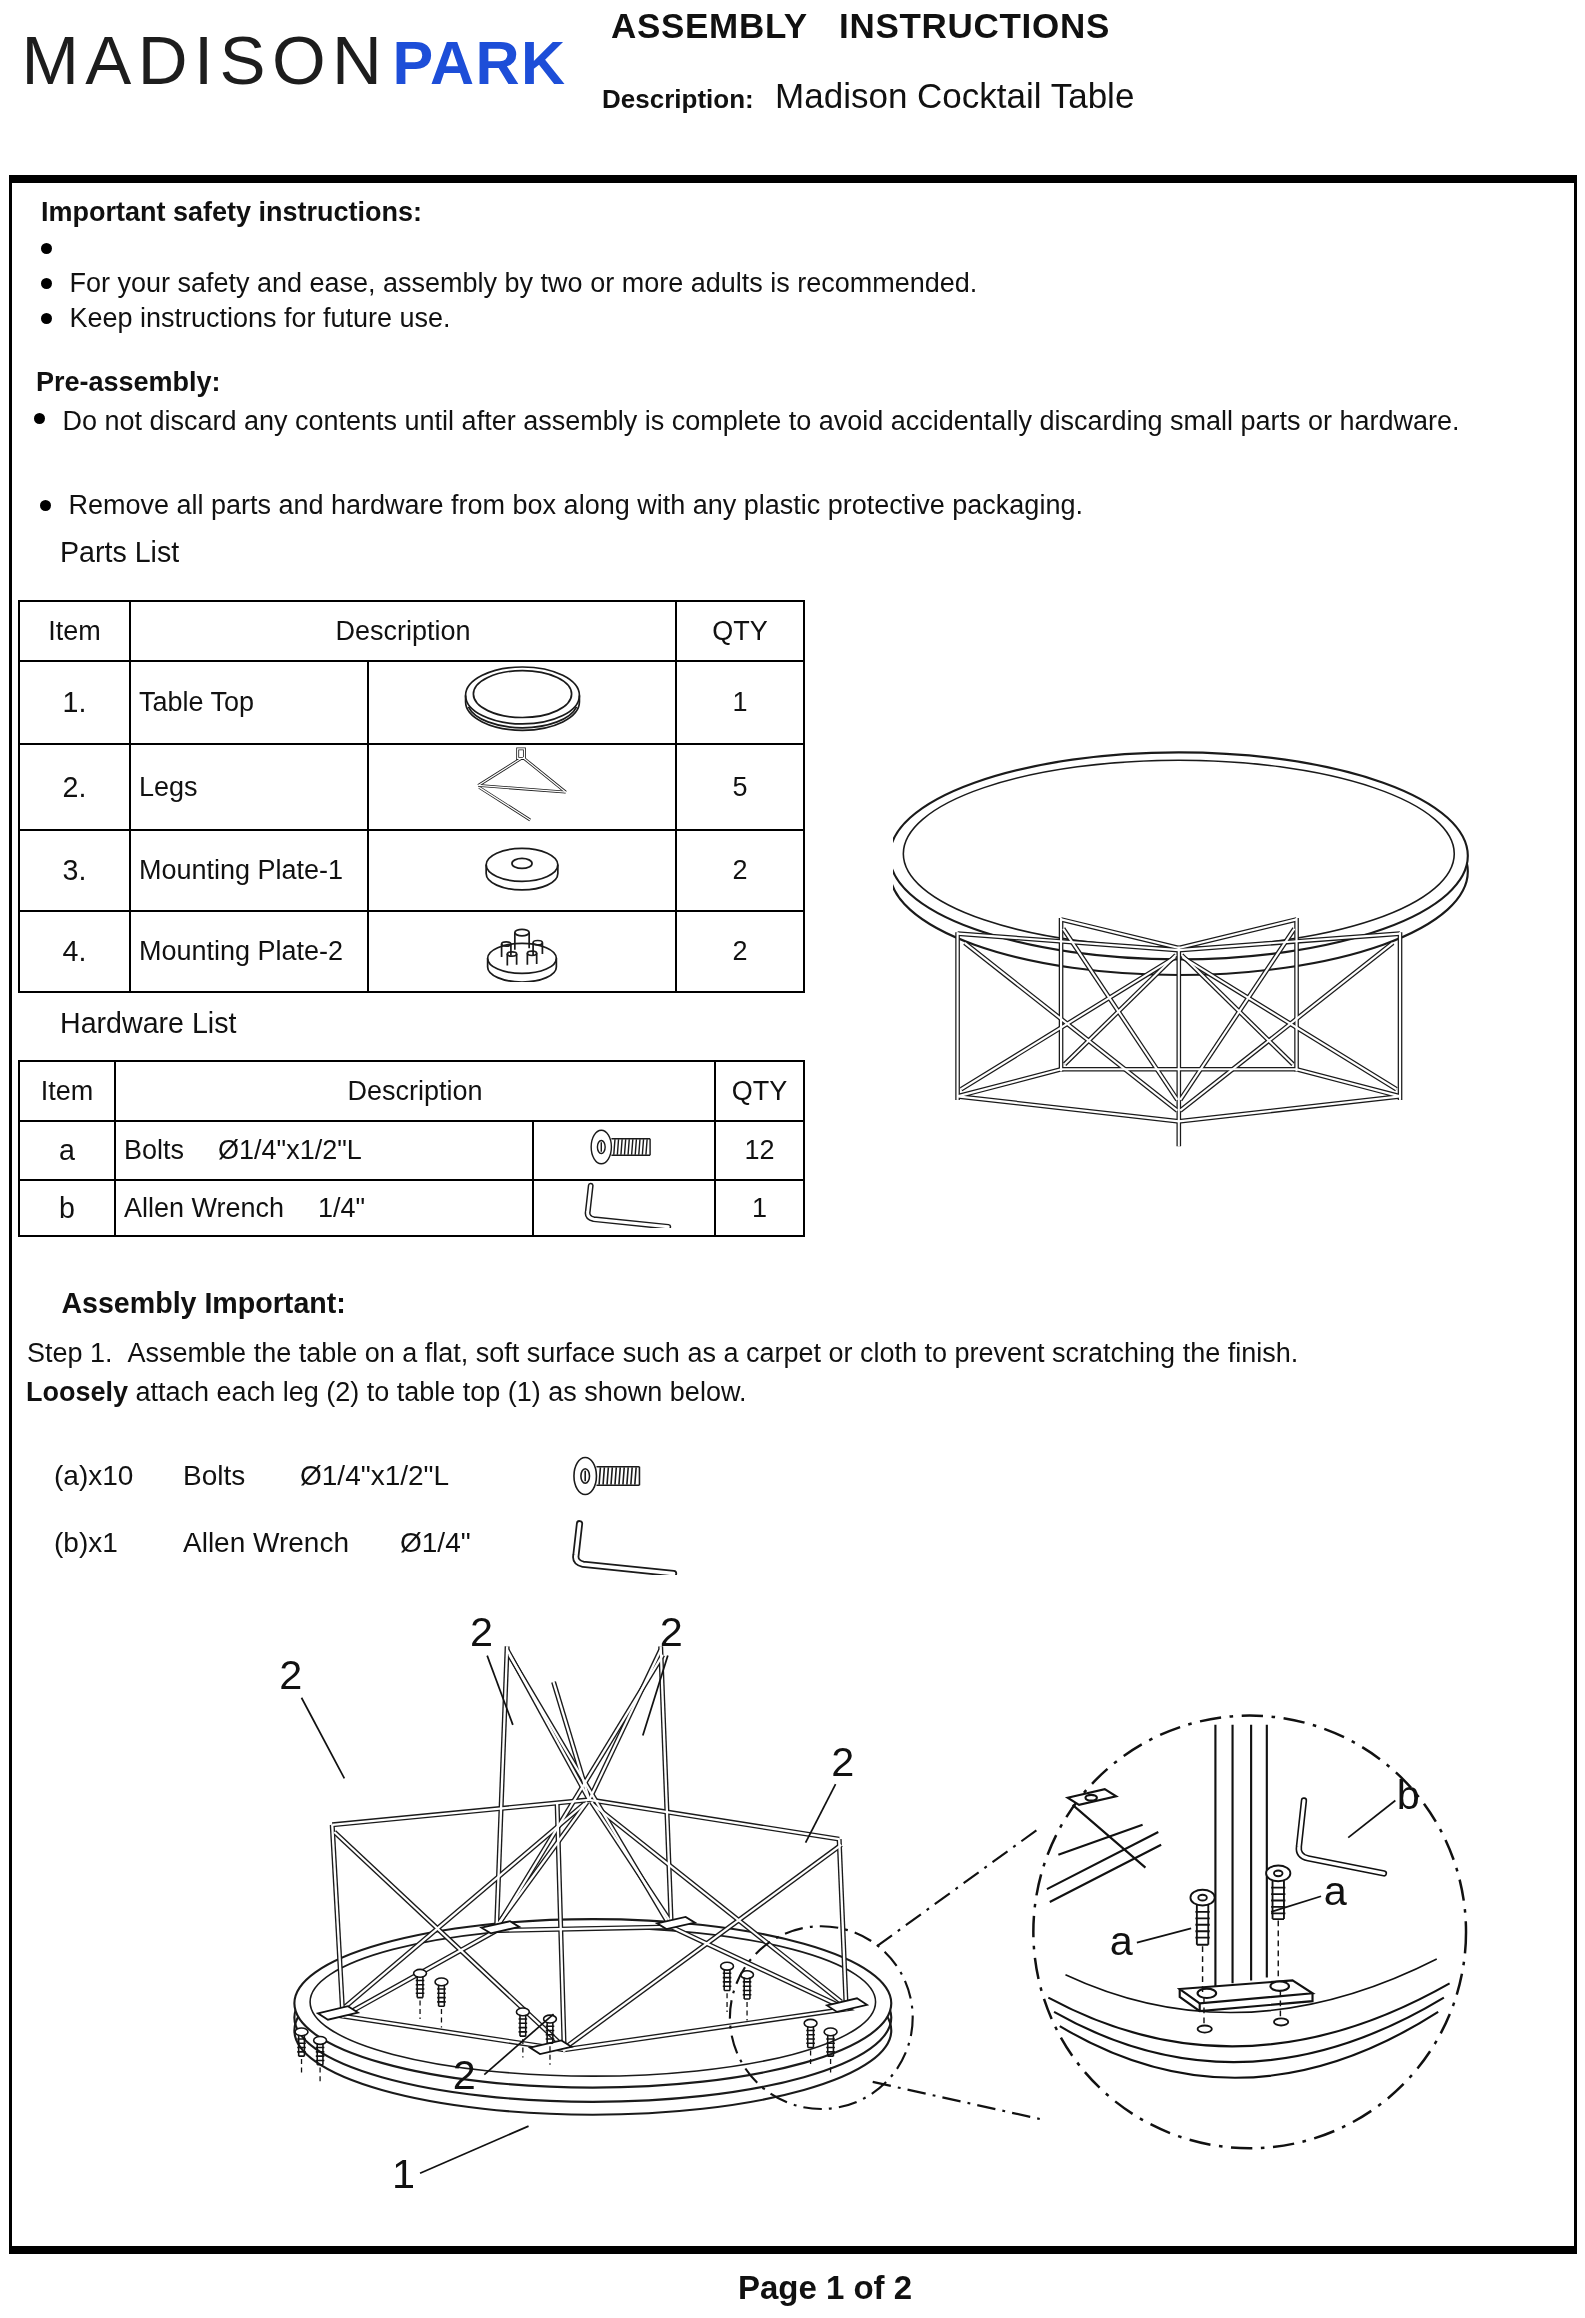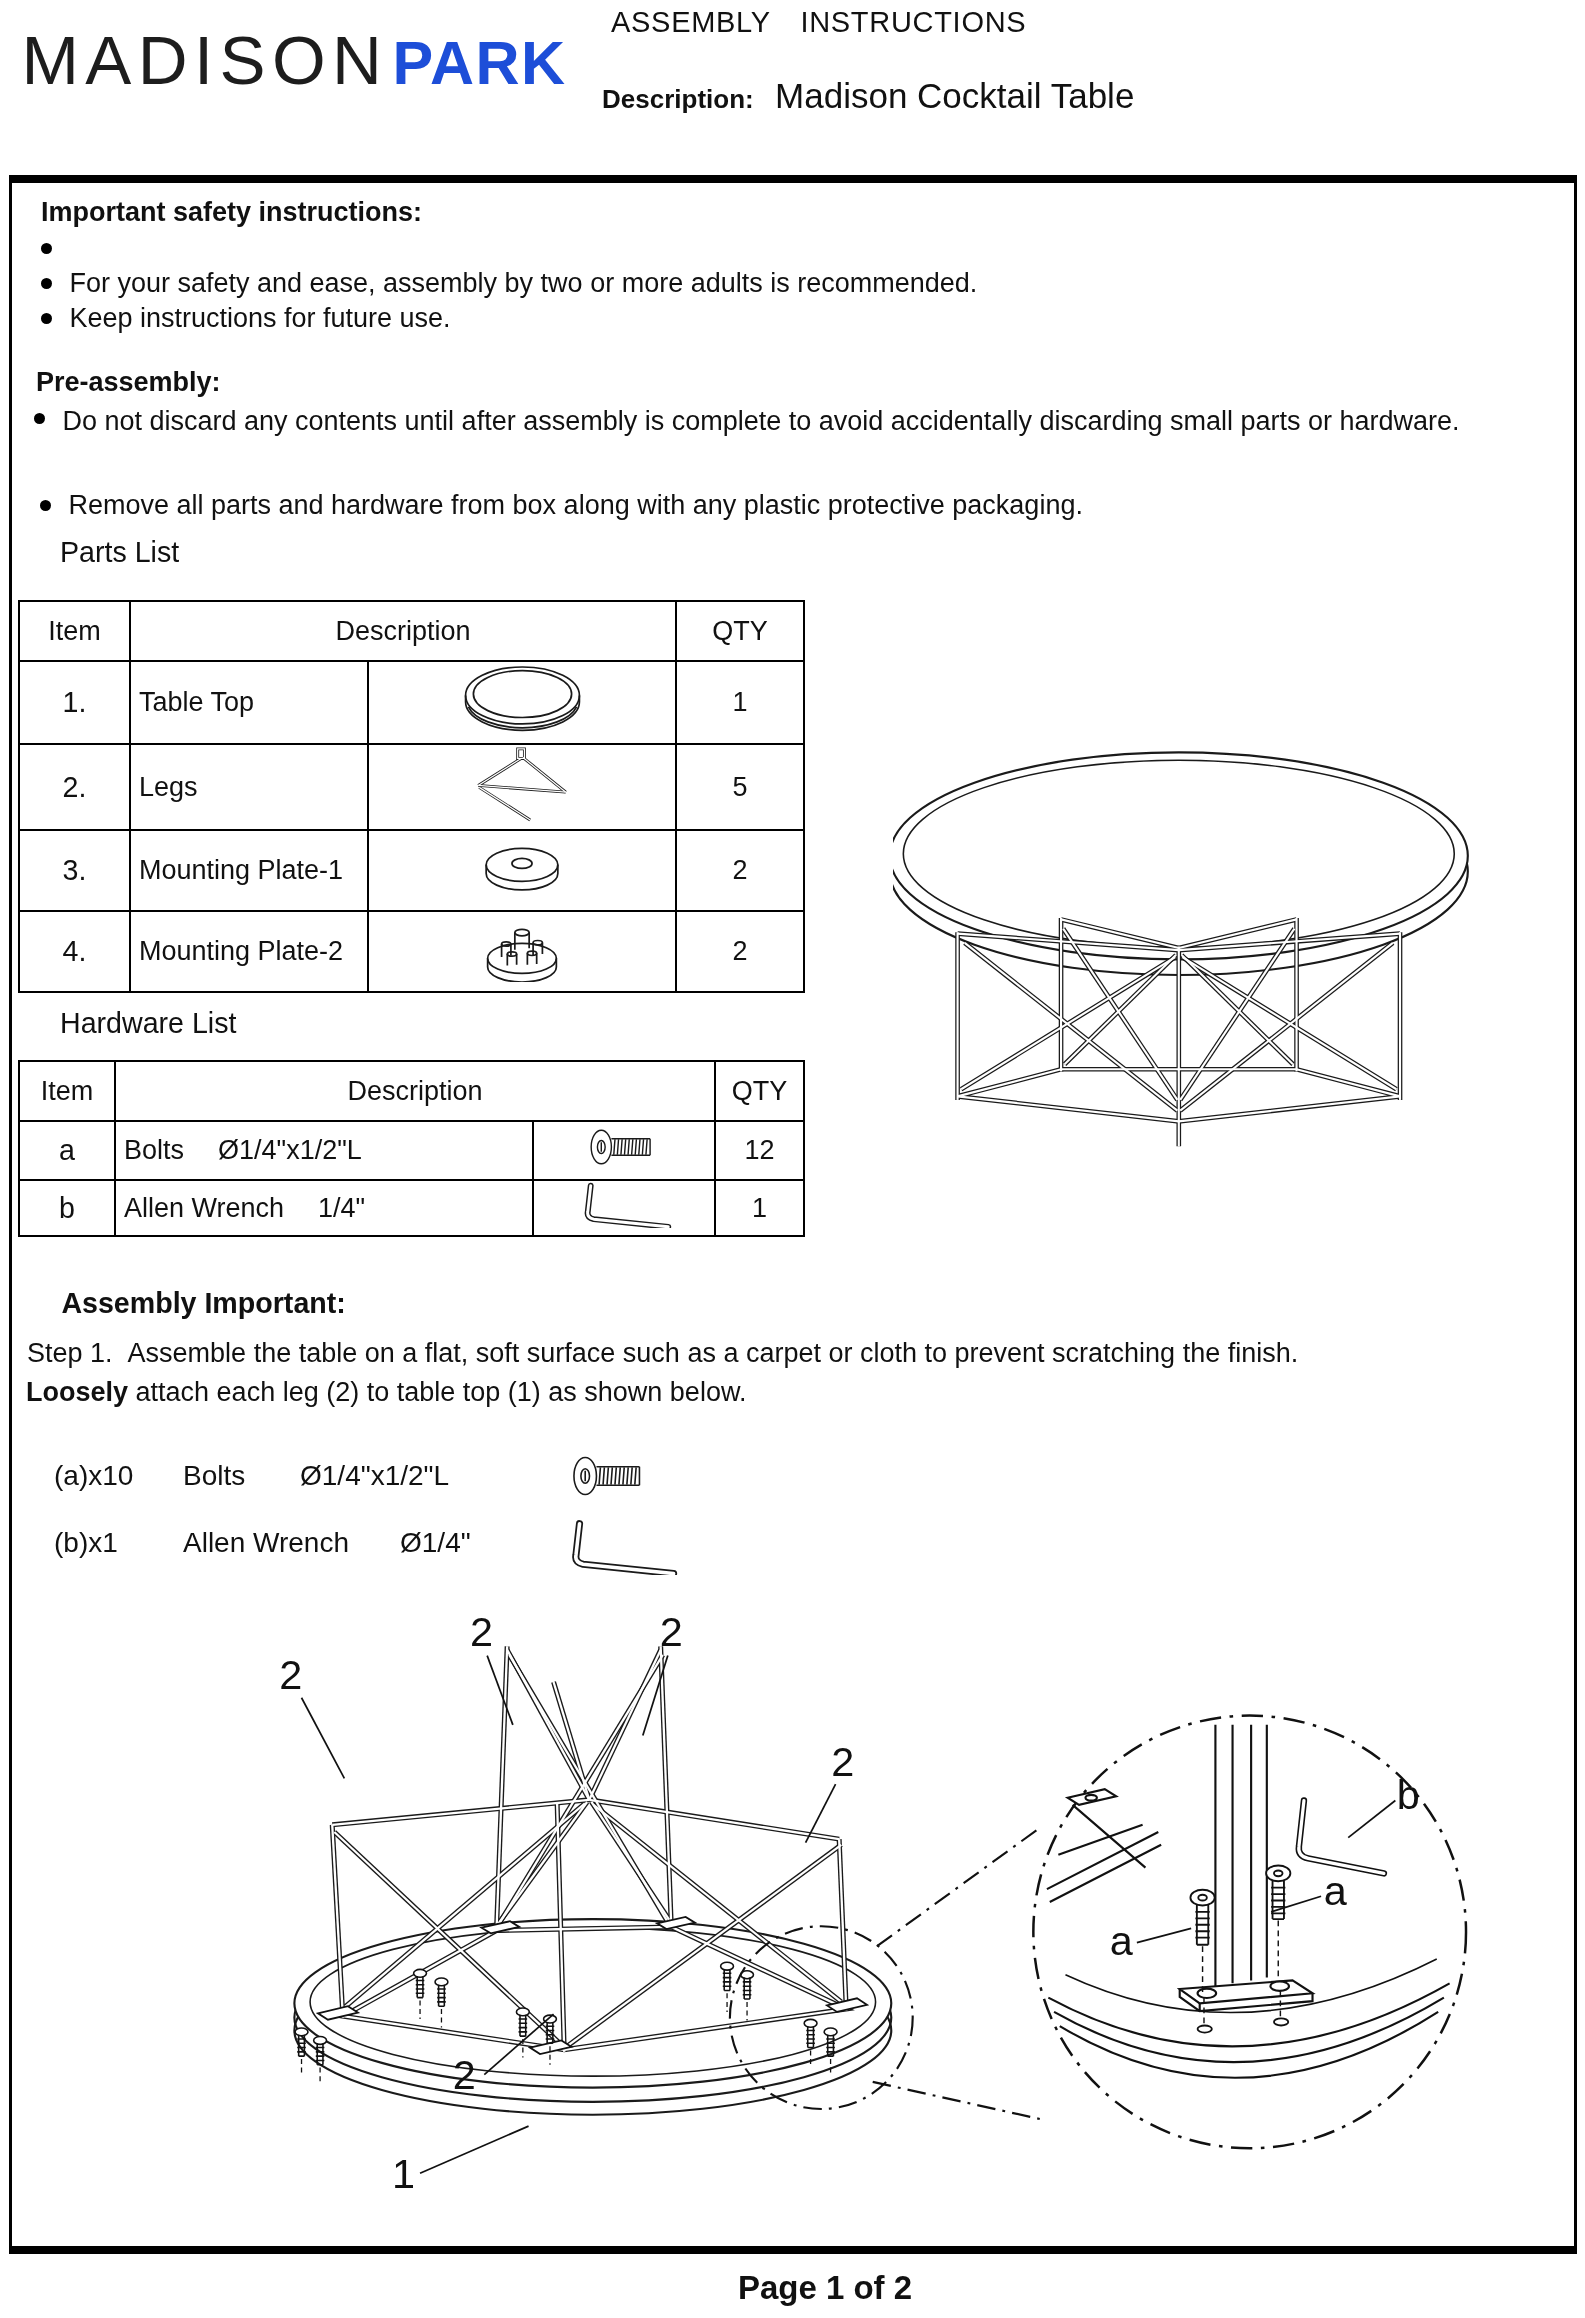--- a/index.html
+++ b/index.html
@@ -4,21 +4,21 @@
 <style>
   * { margin:0; padding:0; box-sizing:border-box; }
   html,body { background:#fff; }
   body { width:1586px; height:2319px; position:relative; font-family:"Liberation Sans", sans-serif; color:#111; }
   .abs { position:absolute; }
   .b { font-weight:bold; }
 
   
   .logo-light { font-size:69px; font-weight:400; letter-spacing:6.4px; color:#1d1d1d; }
   .logo-bold  { font-size:61px; font-weight:bold; letter-spacing:1.4px; color:#1d4ed8; margin-left:4.3px; }
-  .doc-title  { font-size:29px; font-weight:normal; word-spacing:21.4px; letter-spacing:0.7px;text-align:center; }
+  .doc-title  { font-size:35px; font-weight:bold; word-spacing:21.4px; letter-spacing:0.7px;text-align:center; }
   .desc-label { font-size:26px; font-weight:bold;text-align:right; }
   .desc-value { font-size:35px; margin-left:21.4px; }
 
   
   .main-box { left:8.6px; top:175px; width:1568px; height:2079px;
               border:3.6px solid #000; border-top-width:8.6px; border-bottom-width:8.6px; }
 
   .h1 { font-size:27px; font-weight:bold; }
   .h2 { font-size:28.6px;margin-left:40px; }
   .txt { font-size:27px; }

